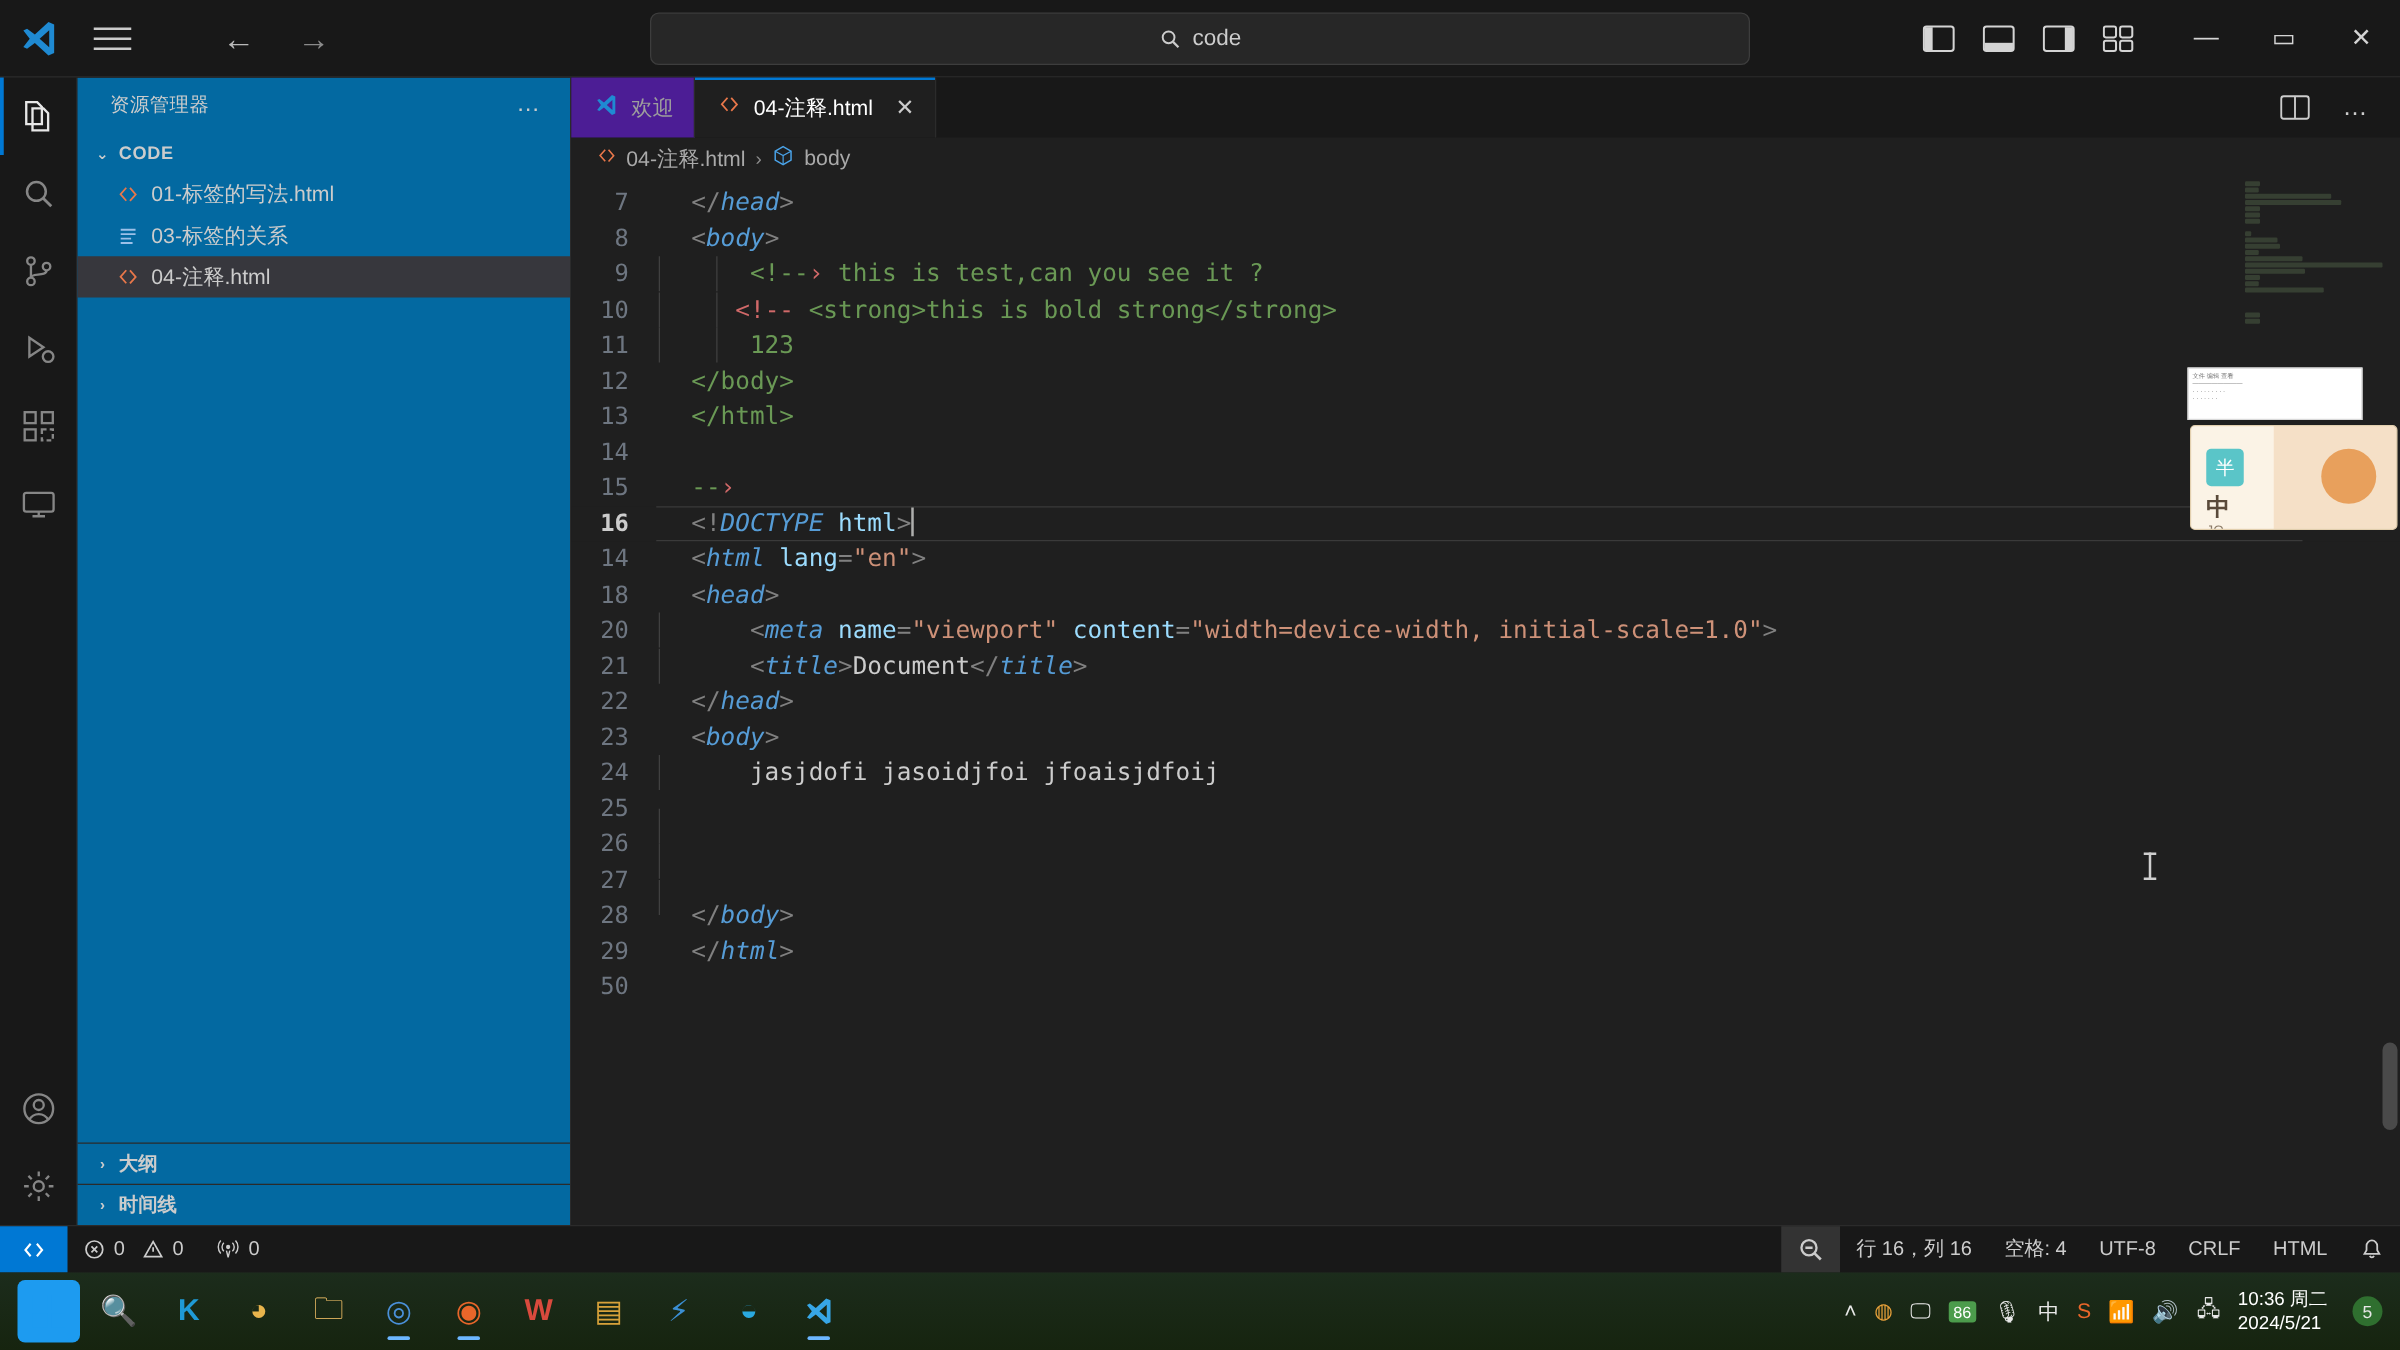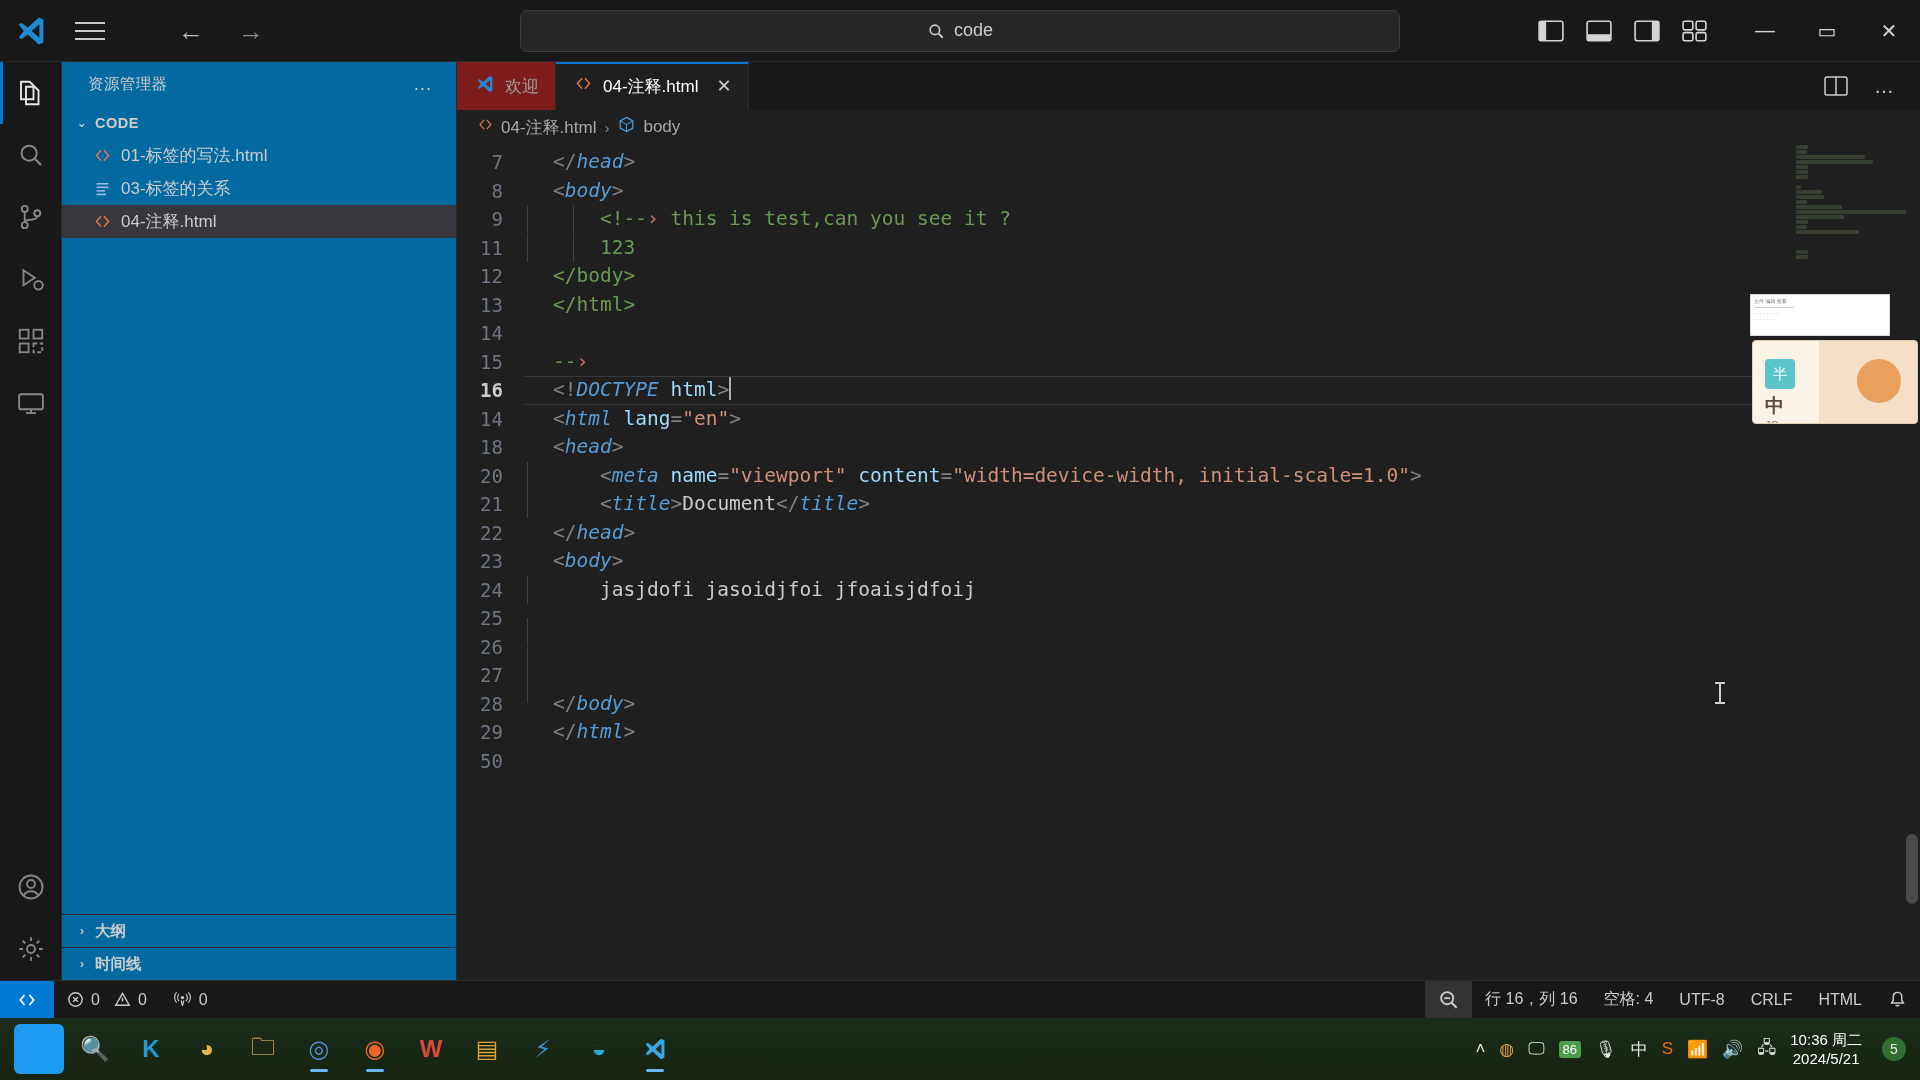--- a/index.html
+++ b/index.html
@@ -78,21 +78,21 @@
     height: 33px; display:flex; align-items:center; gap: 5px; padding-left: 12px;
     color: #cccccc; font-size: 15.5px; font-weight: bold; cursor: pointer;
     border-top: 1px solid #2b2b2b;
   }
 
   
   .editor { flex: 1; display: flex; flex-direction: column; min-width: 0; background: #1f1f1f; }
   .tabbar { height: 48px; background: #181818; display: flex; align-items: stretch; flex: none; position: relative;}
   .tab {
     display: flex; align-items: center; gap: 10px; padding: 0 16px 0 18px;
-    color: #9d9d9d; font-size: 17px; background: #7f1d1d; cursor: pointer;
+    color: #9d9d9d; font-size: 17px; background: #4c1d95; cursor: pointer;
     border-right: 1px solid #2b2b2b; white-space: nowrap;
   }
   .tab.active { background: #1f1f1f; color: #ffffff; position: relative; }
   .tab.active::before {
     content:""; position:absolute; left:0; right:0; top:0; height:2px; background:#0078d4;
   }
   .tab-close { font-size: 18px; color: #cccccc; margin-left: 8px; }
   .tabbar-actions { margin-left: auto; display:flex; align-items:center; gap: 26px; padding-right: 24px; color:#cccccc; }
 
   .breadcrumb {
@@ -190,21 +190,21 @@
   }
   .tb-ico {
     width: 50px; height: 50px; border-radius: 6px; display:flex; align-items:center; justify-content:center;
     cursor:pointer; position:relative; font-size: 24px; color:#fff;
   }
   .tb-ico.running::after{
     content:""; position:absolute; bottom: 2px; left: 50%; transform: translateX(-50%);
     width: 18px; height: 3px; border-radius: 2px; background:#6cb6ff;
   }
   .tray { margin-left: auto; display:flex; align-items:center; gap: 14px; padding-right: 14px; color:#e8e8e8; font-size: 17px;}
-  .clock { text-align: center; font-size: 15px; line-height: 19px; color:#ffffff; padding-right: 6px;}
+  .clock { text-align: left; font-size: 15px; line-height: 19px; color:#ffffff; padding-right: 6px;}
   .tray-badge { background:#4c9c4c; color:#fff; border-radius:3px; font-size:13px; padding:1px 4px;}
   .win-logo { display:grid; grid-template-columns: 1fr 1fr; grid-gap: 3px; width: 26px; height: 26px; }
   .win-logo i { background: #1d9bf0; display:block; }
 </style>
 </head>
 <body>
 
 <div class="app">
 
   <div class="titlebar">
@@ -416,20 +416,21 @@
           </span>
           <span>body</span>
         </span>
       </div>
 
       <div class="code-wrap">
         <div class="code" id="code-lines">
             <div class="cline"><span class="lnum">7</span><span class="ctext"><span class="t-brack">&lt;/</span><span class="t-tag">head</span><span class="t-brack">&gt;</span></span></div>
             <div class="cline"><span class="lnum">8</span><span class="ctext"><span class="t-brack">&lt;</span><span class="t-tag">body</span><span class="t-brack">&gt;</span></span></div>
             <div class="cline"><span class="lnum">9</span><span class="ctext"><span class="indent-guide" style="left: 2px;"></span><span class="indent-guide" style="left: 48px;"></span><span class="t-comment">    &lt;!--</span><span class="t-comment-mark">›</span><span class="t-comment"> this is test,can you see it ?</span></span></div>
+            <div class="cline"><span class="lnum">10</span><span class="ctext"><span class="indent-guide" style="left: 2px;"></span><span class="indent-guide" style="left: 48px;"></span><span class="t-comment">   </span><span class="t-comment-mark">&lt;!--</span><span class="t-comment"> &lt;strong&gt;this is bold strong&lt;/strong&gt;</span></span></div>
             <div class="cline"><span class="lnum">11</span><span class="ctext"><span class="indent-guide" style="left: 2px;"></span><span class="indent-guide" style="left: 48px;"></span><span class="t-comment">    123</span></span></div>
             <div class="cline"><span class="lnum">12</span><span class="ctext"><span class="t-comment">&lt;/body&gt;</span></span></div>
             <div class="cline"><span class="lnum">13</span><span class="ctext"><span class="t-comment">&lt;/html&gt;</span></span></div>
             <div class="cline"><span class="lnum">14</span><span class="ctext"></span></div>
             <div class="cline"><span class="lnum">15</span><span class="ctext"><span class="t-comment">--</span><span class="t-comment-mark">›</span></span></div>
             <div class="cline active"><span class="lnum">16</span><span class="ctext"><span class="t-brack">&lt;!</span><span class="t-tag">DOCTYPE</span><span class="t-attr"> html</span><span class="t-brack">&gt;</span><span class="cursor"></span></span></div>
             <div class="cline"><span class="lnum">14</span><span class="ctext"><span class="t-brack">&lt;</span><span class="t-tag">html</span><span class="t-attr"> lang</span><span class="t-brack">=</span><span class="t-str">"en"</span><span class="t-brack">&gt;</span></span></div>
             <div class="cline"><span class="lnum">18</span><span class="ctext"><span class="t-brack">&lt;</span><span class="t-tag">head</span><span class="t-brack">&gt;</span></span></div>
             <div class="cline"><span class="lnum">20</span><span class="ctext"><span class="indent-guide" style="left: 2px;"></span><span class="t-brack">    &lt;</span><span class="t-tag">meta</span><span class="t-attr"> name</span><span class="t-brack">=</span><span class="t-str">"viewport"</span><span class="t-attr"> content</span><span class="t-brack">=</span><span class="t-str">"width=device-width, initial-scale=1.0"</span><span class="t-brack">&gt;</span></span></div>
             <div class="cline"><span class="lnum">21</span><span class="ctext"><span class="indent-guide" style="left: 2px;"></span><span class="t-brack">    &lt;</span><span class="t-tag">title</span><span class="t-brack">&gt;</span><span class="t-text">Document</span><span class="t-brack">&lt;/</span><span class="t-tag">title</span><span class="t-brack">&gt;</span></span></div>

